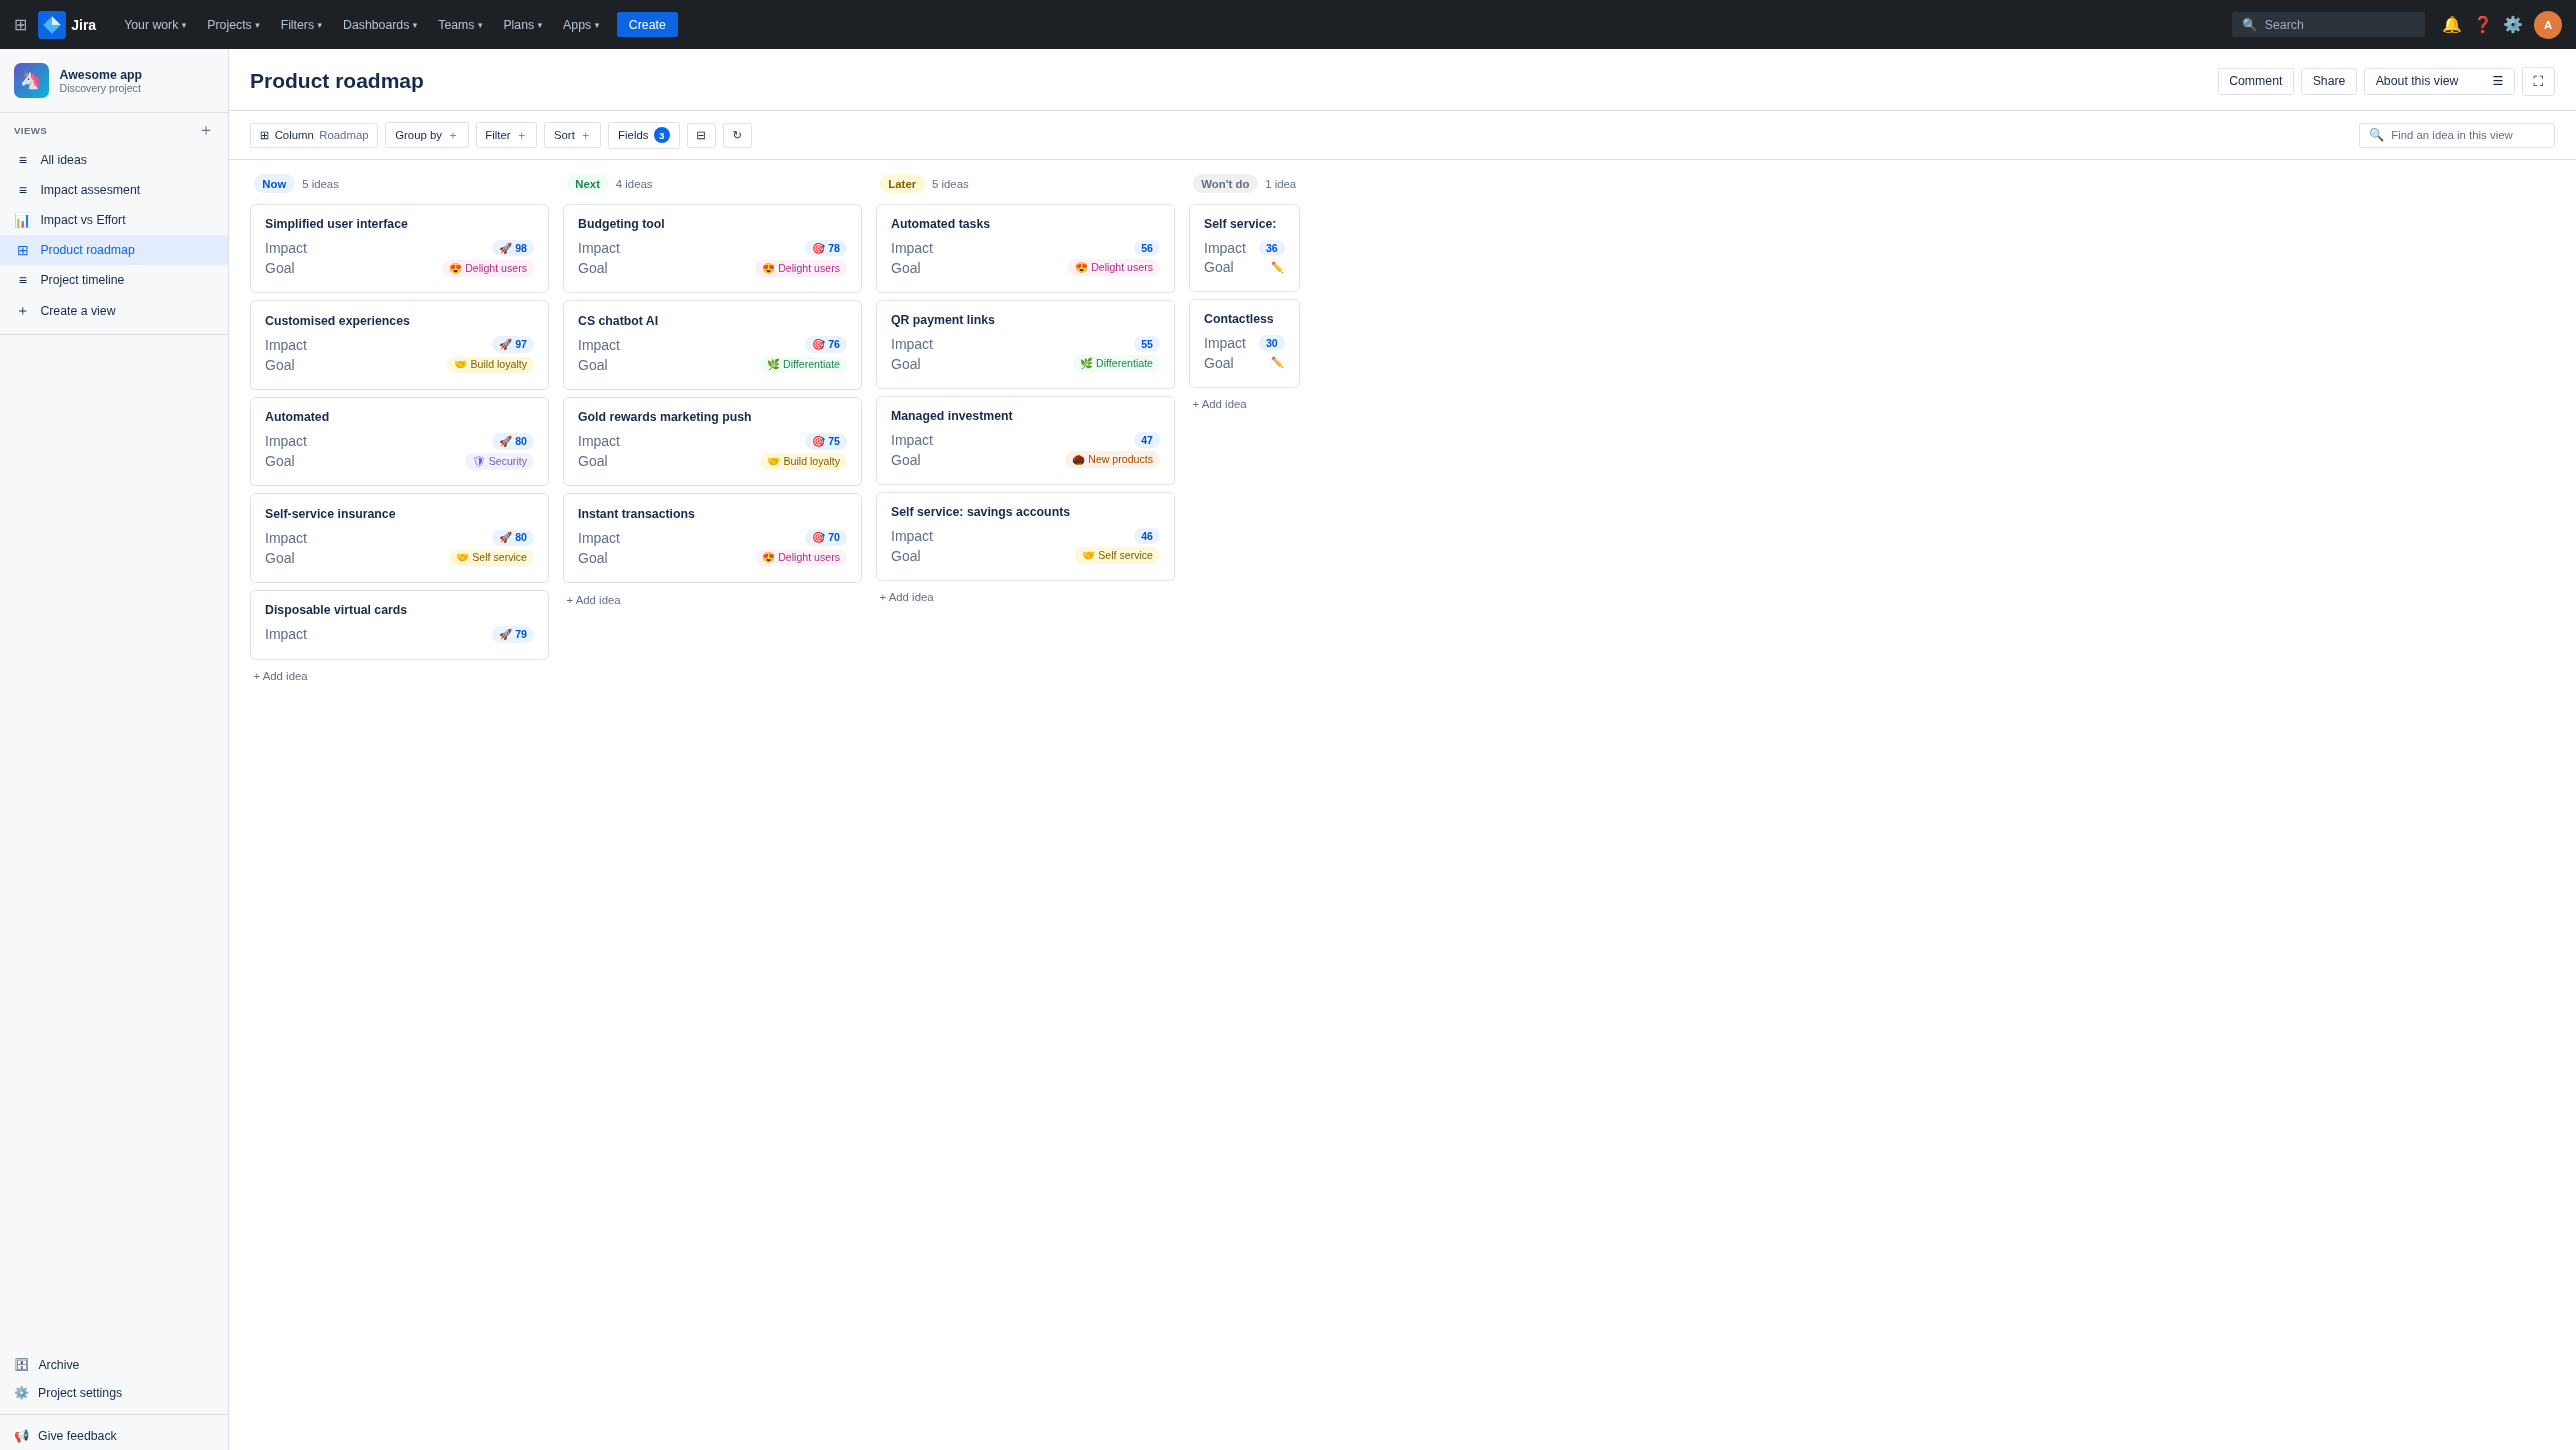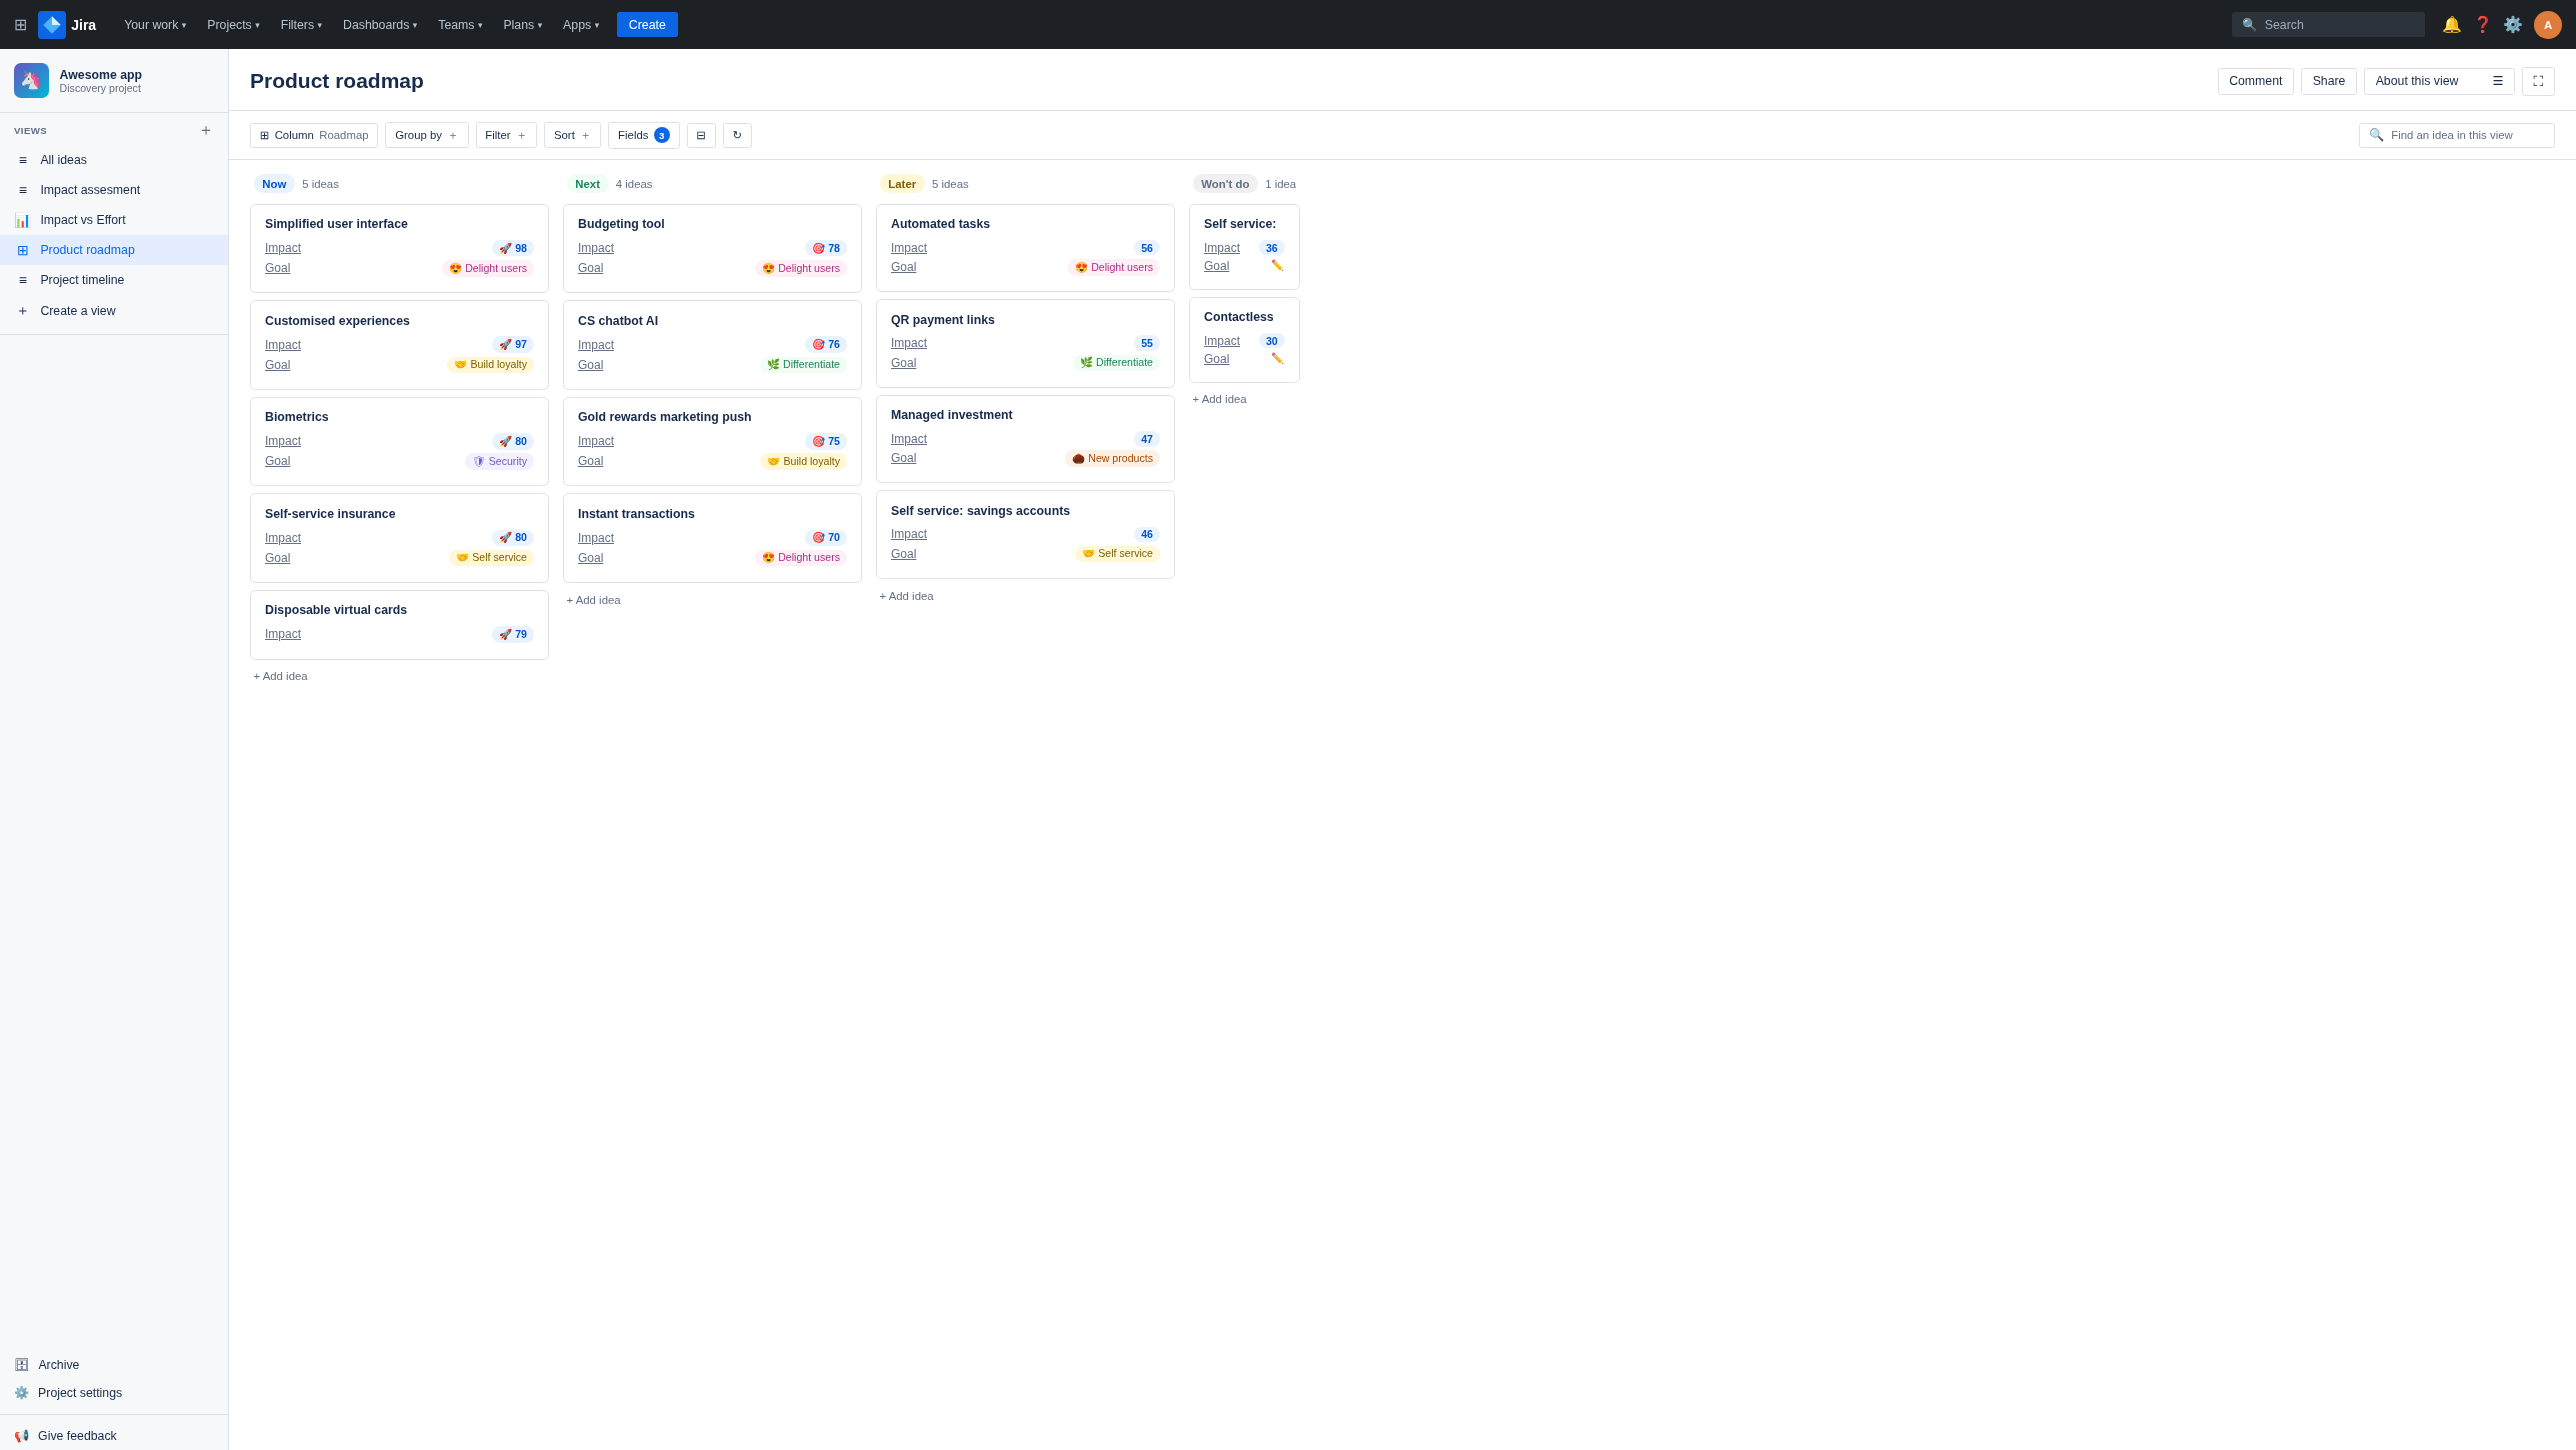--- a/index.html
+++ b/index.html
@@ -122,21 +122,21 @@
     .column-count { color: #626f86; font-size: 11.4px; }
     .column-cards { display: flex; flex-direction: column; gap: 7px; overflow-y: auto; max-height: calc(100vh - 229px); }
 
     
     .card {
       background: #fff; border: 0.9px solid #dfe1e6; border-radius: 5.3px;
       padding: 12.3px 14px; cursor: pointer;
     }
     .card-title { font-size: 12.3px; font-weight: 600; color: #172b4d; margin-bottom: 8.8px; }
     .card-field { display: flex; align-items: center; justify-content: space-between; margin-bottom: 3.5px; }
-    .card-field-label { font-size: 12px; color: #626f86; text-decoration: underline; }
+    .card-field-label { font-size: 14px; color: #626f86; }
     .card-field-value { display: flex; align-items: center; gap: 4.4px; font-size: 10.6px; }
     .impact-badge {
       display: inline-flex; align-items: center; gap: 3.5px;
       background: #e9f2ff; color: #0055cc; border-radius: 8.8px; padding: 1.8px 7px; font-size: 10.6px; font-weight: 600;
     }
     .goal-tag {
       display: inline-flex; align-items: center; gap: 3.5px;
       border-radius: 8.8px; padding: 1.8px 7px; font-size: 10.6px; font-weight: 500;
     }
     .goal-delight { background: #fff0f8; color: #ae2e83; }
@@ -361,21 +361,21 @@
                   </span>
                 </div>
                 <div class="card-field">
                   <span class="card-field-label">Goal</span>
                   <span class="card-field-value">
                     <span class="goal-tag goal-loyalty">🤝 Build loyalty</span>
                   </span>
                 </div>
               </div>
               <div class="card">
-                <div class="card-title">Biometrics</div>
+                <div class="card-title">Automated</div>
                 <div class="card-field">
                   <span class="card-field-label">Impact</span>
                   <span class="card-field-value">
                     <span class="impact-badge">🚀 80</span>
                   </span>
                 </div>
                 <div class="card-field">
                   <span class="card-field-label">Goal</span>
                   <span class="card-field-value">
                     <span class="goal-tag goal-security">🛡 Security</span>

